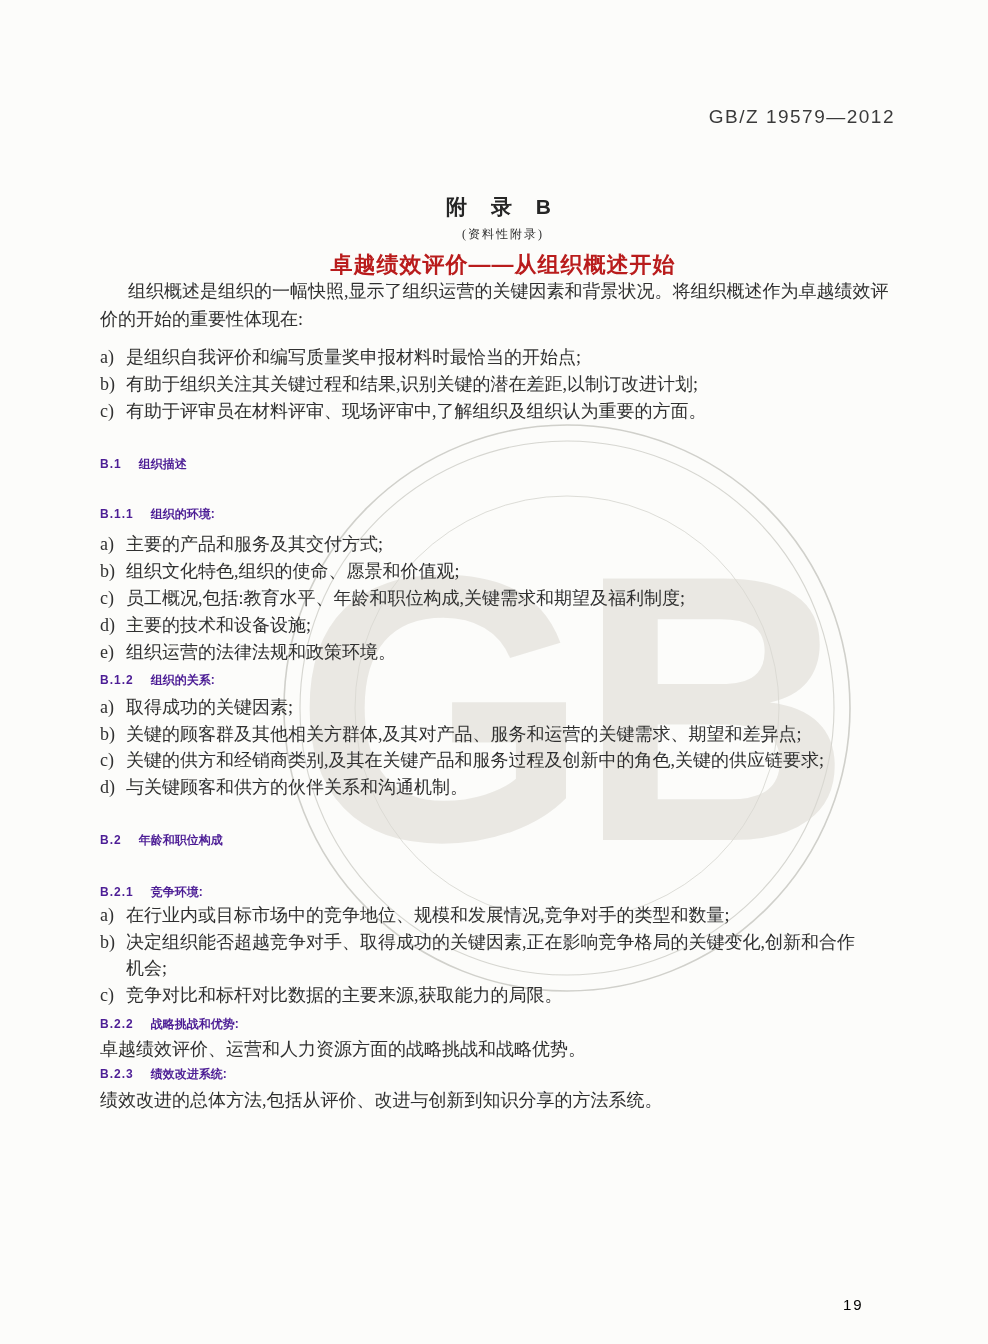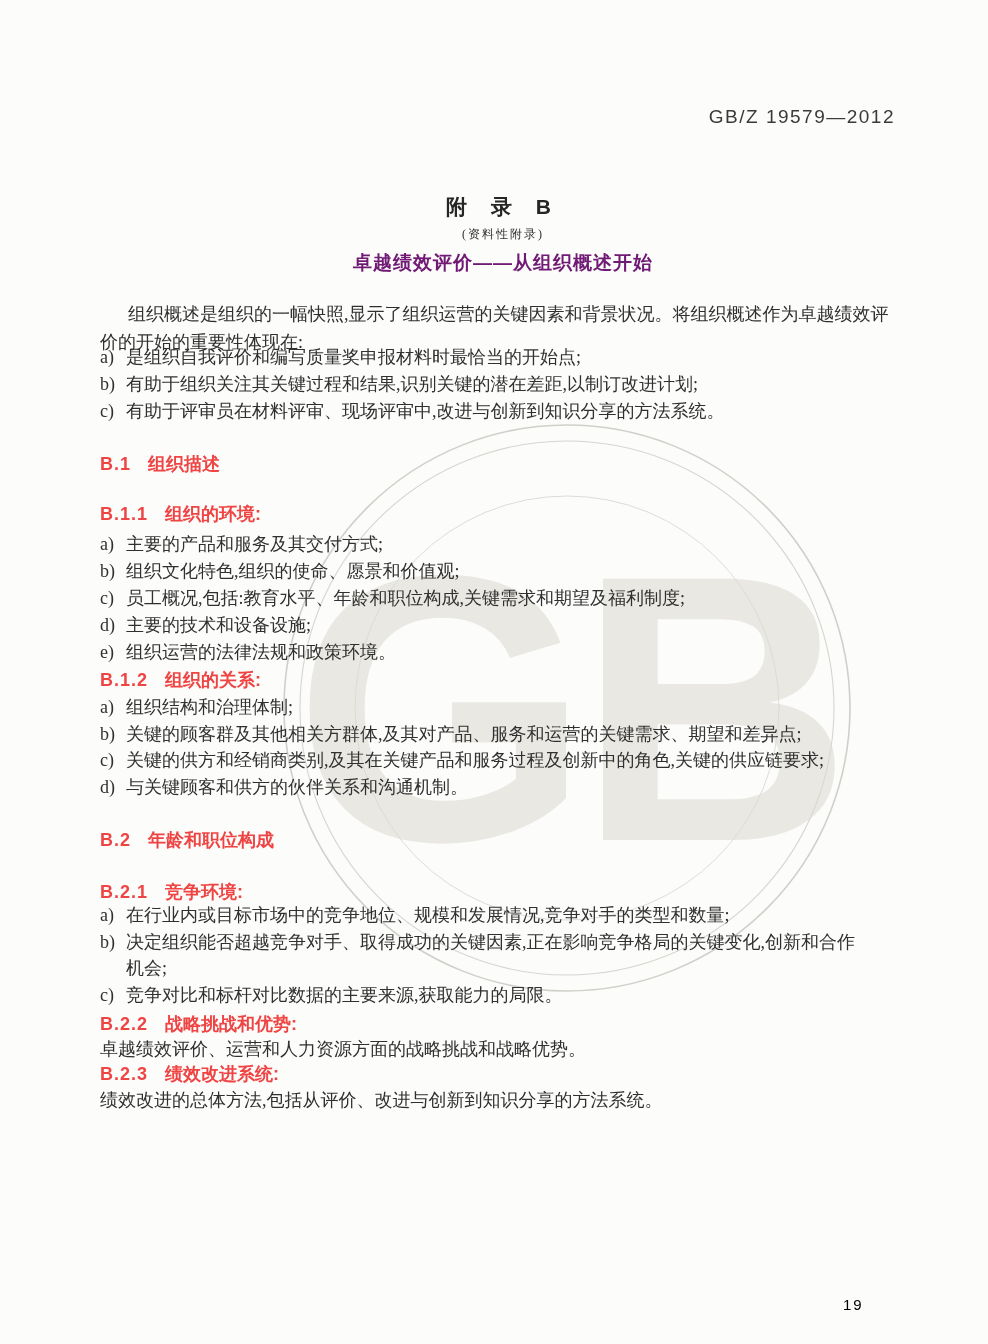--- a/index.html
+++ b/index.html
@@ -15,30 +15,30 @@
     position:absolute;top:106px;right:93px;
     font-family:"Liberation Sans","DejaVu Sans",sans-serif;
     font-size:19px;letter-spacing:1.5px;color:#3a3a3a;
   }
   
   .content{position:absolute;left:100px;top:0;width:806px;font-size:18px;color:#303030;}
   .content > div{position:absolute;left:0;}
   .ctr{width:100%;text-align:center;}
   .t-appendix{top:193px;font-family:"Liberation Sans","DejaVu Sans",sans-serif;font-weight:bold;font-size:21px;letter-spacing:9px;color:#262626;}
   .t-note{top:226px;font-size:12px;letter-spacing:2px;}
-  .t-subject{top:250px;font-family:"Liberation Sans","DejaVu Sans",sans-serif;font-weight:bold;font-size:19px;letter-spacing:1px;color:#701a75;}
-  .para{top:301px;width:806px;line-height:27.5px;text-indent:28px;}
+  .t-subject{top:250px;font-family:"Liberation Sans","DejaVu Sans",sans-serif;font-weight:bold;font-size:22px;letter-spacing:1px;color:#b91c1c;}
+  .para{top:278px;width:806px;line-height:27.5px;text-indent:28px;}
   .list{left:28px;width:778px;line-height:27px;}
   .li{display:flex;}
   .lbl{flex:none;width:26px;}
   .txt{flex:1;}
   .b21 .txt{max-width:733px;}
   .h{
     font-family:"Liberation Sans","DejaVu Sans",sans-serif;
-    font-weight:bold;font-size:18px;line-height:27px;color:#ef4444;white-space:nowrap;
+    font-weight:bold;font-size:12px;line-height:27px;color:#4c1d95;white-space:nowrap;
   }
   .h .hn{margin-right:17px;letter-spacing:1px;}
   .body-line{left:30px;width:776px;line-height:27px;}
   .pagenum{
     position:absolute;left:843px;top:1296px;
     font-family:"Liberation Sans","DejaVu Sans",sans-serif;
     font-size:15px;color:#000000;letter-spacing:2px;
   }
 </style>
 </head>
@@ -67,21 +67,21 @@
       <div class="li">
         <span class="lbl">a)</span>
         <span class="txt">是组织自我评价和编写质量奖申报材料时最恰当的开始点;</span>
       </div>
       <div class="li">
         <span class="lbl">b)</span>
         <span class="txt">有助于组织关注其关键过程和结果,识别关键的潜在差距,以制订改进计划;</span>
       </div>
       <div class="li">
         <span class="lbl">c)</span>
-        <span class="txt">有助于评审员在材料评审、现场评审中,改进与创新到知识分享的方法系统。</span>
+        <span class="txt">有助于评审员在材料评审、现场评审中,了解组织及组织认为重要的方面。</span>
       </div>
     </div>
 
     <div class="h" style="top:451px;">
       <span class="hn">B.1</span><span>组织描述</span>
     </div>
 
     <div class="h" style="top:501px;">
       <span class="hn">B.1.1</span><span>组织的环境:</span>
     </div>
@@ -107,21 +107,21 @@
         <span class="txt">组织运营的法律法规和政策环境。</span>
       </div>
     </div>
 
     <div class="h" style="top:667px;">
       <span class="hn">B.1.2</span><span>组织的关系:</span>
     </div>
     <div class="list" style="top:694px;line-height:26.5px;">
       <div class="li">
         <span class="lbl">a)</span>
-        <span class="txt">组织结构和治理体制;</span>
+        <span class="txt">取得成功的关键因素;</span>
       </div>
       <div class="li">
         <span class="lbl">b)</span>
         <span class="txt">关键的顾客群及其他相关方群体,及其对产品、服务和运营的关键需求、期望和差异点;</span>
       </div>
       <div class="li">
         <span class="lbl">c)</span>
         <span class="txt">关键的供方和经销商类别,及其在关键产品和服务过程及创新中的角色,关键的供应链要求;</span>
       </div>
       <div class="li">

